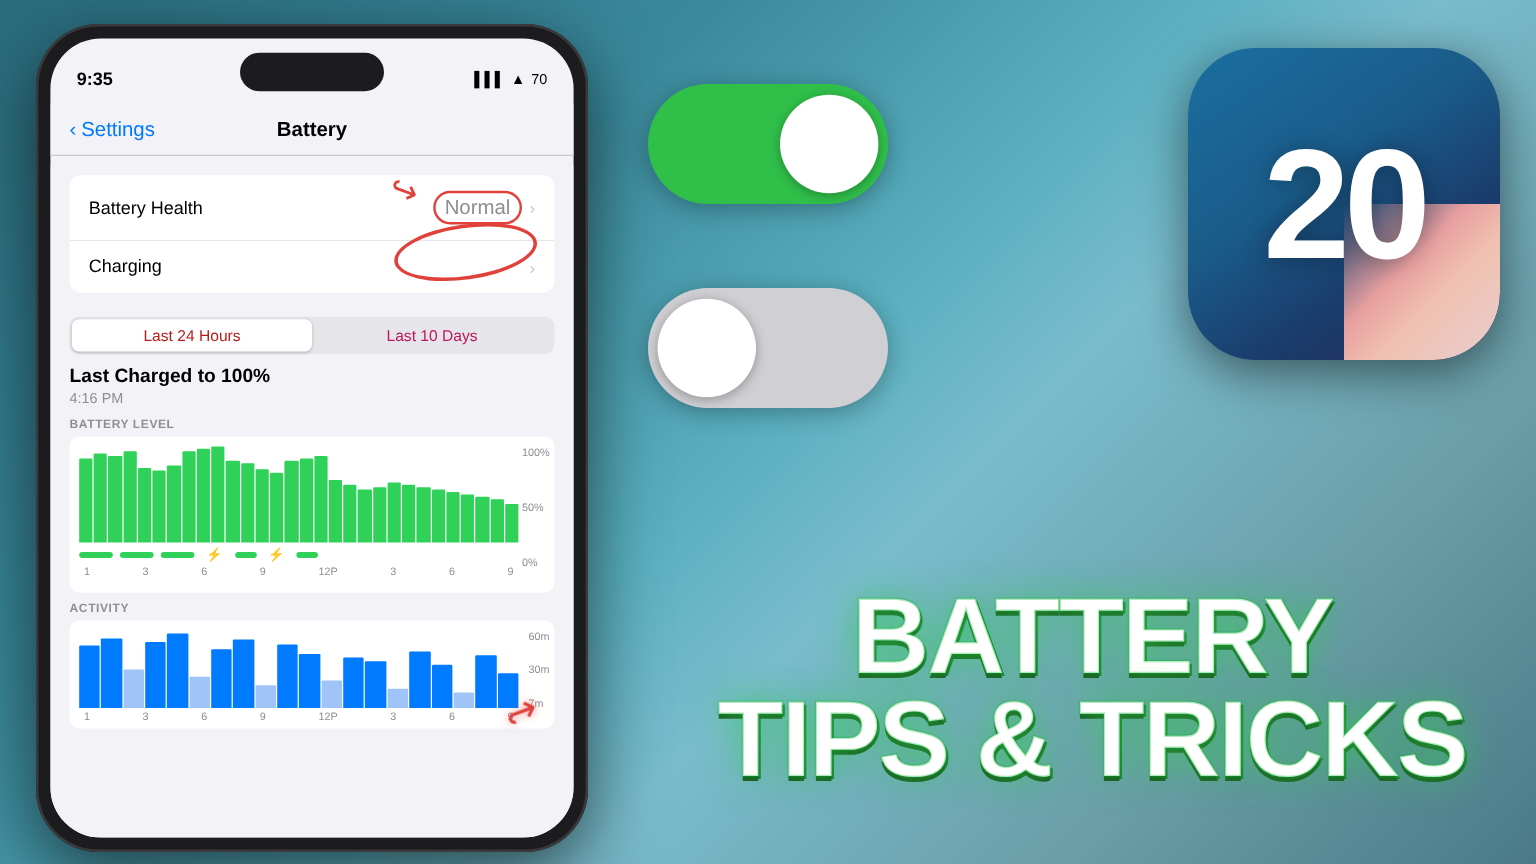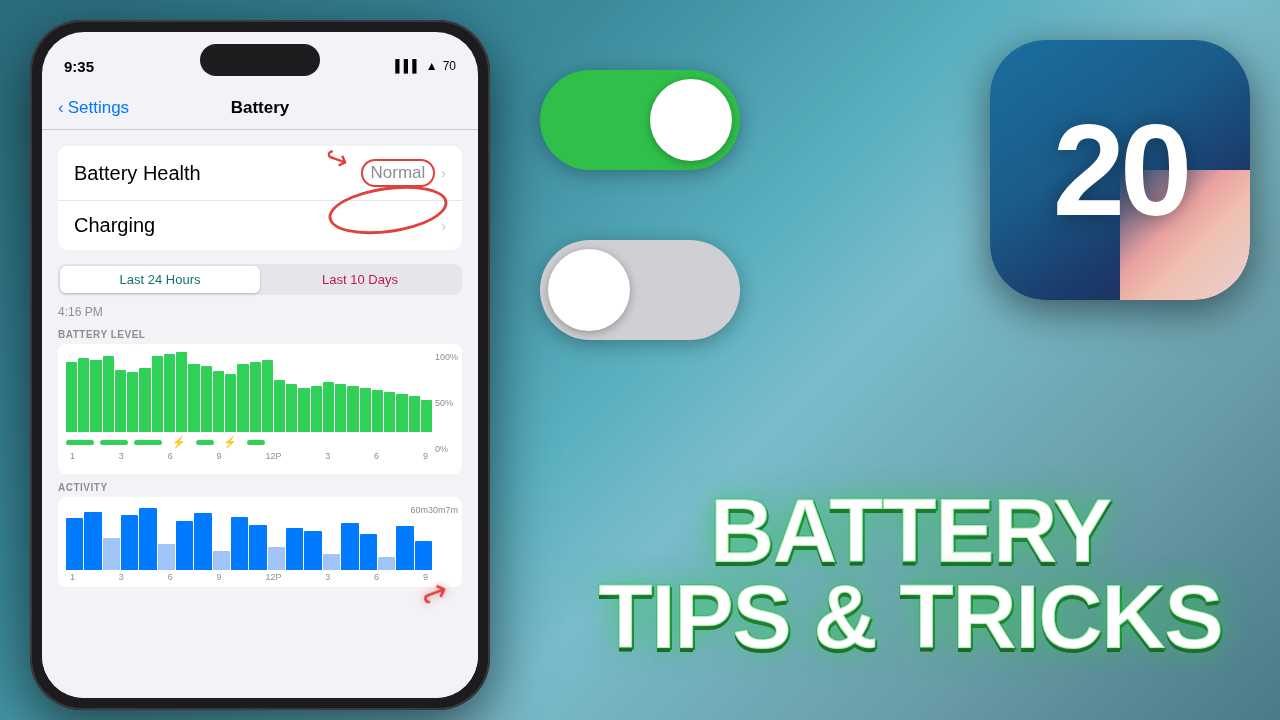--- a/index.html
+++ b/index.html
@@ -118,21 +118,21 @@
       align-items: center;
       justify-content: space-between;
       padding: 13px 16px;
       border-bottom: 0.5px solid #e5e5ea;
       background: #fff;
     }
     .settings-row:last-child {
       border-bottom: none;
     }
     .settings-row-label {
-      font-size: 20px;
+      font-size: 15px;
       color: #000;
     }
     .settings-row-value {
       display: flex;
       align-items: center;
       gap: 6px;
       color: #8e8e93;
       font-size: 17px;
     }
     .normal-highlight {
@@ -167,21 +167,21 @@
     .tab-btn {
       flex: 1;
       text-align: center;
       padding: 6px 0;
       font-size: 13px;
       border-radius: 6px;
       font-weight: 500;
     }
     .tab-btn.active {
       background: #fff;
-      color: #0f766e;
+      color: #b91c1c;
       box-shadow: 0 1px 3px rgba(0,0,0,0.2);
     }
     .tab-btn.inactive {
       color: #be185d;
     }
 
     .last-charged-label {
       font-size: 16px;
       font-weight: 600;
       color: #000;
@@ -278,21 +278,21 @@
     }
     .abar.light {
       background: #a0c4f8;
     }
     .activity-y-labels {
       position: absolute;
       right: 4px;
       top: 8px;
       bottom: 16px;
       display: flex;
-      flex-direction: row;
+      flex-direction: column;
       justify-content: space-between;
       font-size: 9px;
       color: #8e8e93;
       margin-left: 48px;
     }
     .activity-x-labels {
       display: flex;
       justify-content: space-between;
       font-size: 9px;
       color: #8e8e93;
@@ -479,20 +479,21 @@
       <div class="red-circle"></div>
       <div class="red-curve-arrow">↩</div>
 
       <div class="battery-content">
 
         <div class="tabs-row">
           <div class="tab-btn active">Last 24 Hours</div>
           <div class="tab-btn inactive">Last 10 Days</div>
         </div>
 
+        <div class="last-charged-label">Last Charged to 100%</div>
         <div class="last-charged-time">4:16 PM</div>
 
         <div class="battery-level-label">BATTERY LEVEL</div>
 
         <div class="chart-container">
           <div class="chart-y-labels">
             <span>100%</span>
             <span>50%</span>
             <span>0%</span>
           </div>

